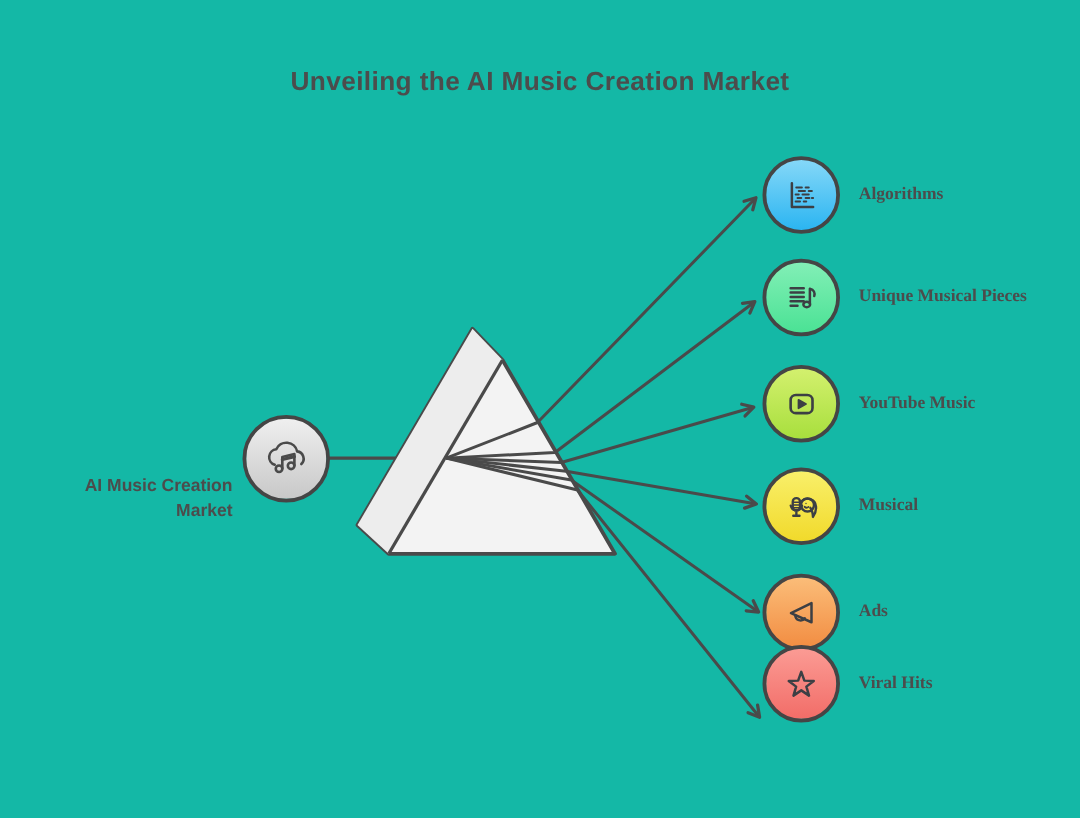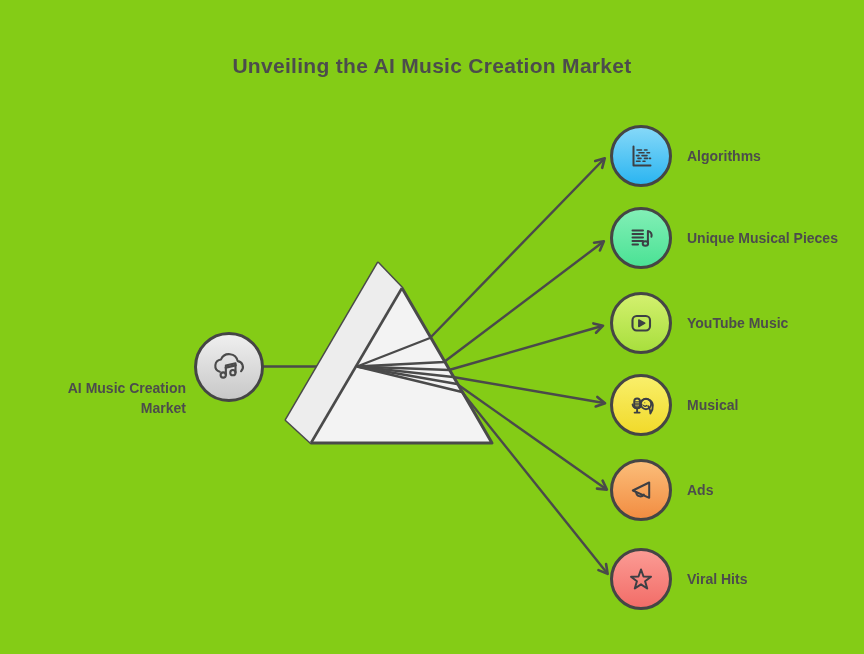--- a/index.html
+++ b/index.html
@@ -61,40 +61,41 @@
     background: linear-gradient(180deg, #efefef, #c8c8c8);
   }
 
   
   .out-row {
     position: absolute;
     left: 610px;
     height: 62px;
     display: flex;
     align-items: center;
+    font-family: Liberation Serif, serif;
   }
   .out-circle {
     width: 62px;
     height: 62px;
     flex: 0 0 62px;
   }
   .out-label {
     margin-left: 15px;
     font-size: 14px;
     font-weight: bold;
     white-space: nowrap;
     color: #4c4c4c;
   }
 
   svg { display: block; }
 </style>
 </head>
 <body>
 
-<div id="canvas" style="background: #84cc16; padding-left: 32px;">
+<div id="canvas" style="background: #14b8a6; padding-left: 32px;">
 
   <div class="page-title">Unveiling the AI Music Creation Market</div>
 
   <svg id="diagram-svg" width="864" height="654" viewBox="0 0 864 654">
     <defs>
       <marker id="arrowhead" viewBox="0 0 12 12" refX="9" refY="6" markerWidth="13" markerHeight="13" orient="auto" markerUnits="userSpaceOnUse">
         <path d="M2,1.5 L10,6 L2,10.5" fill="none" stroke="#4a4a4a" stroke-width="2.4" stroke-linecap="round" stroke-linejoin="round"></path>
       </marker>
     </defs>
 
@@ -189,21 +190,21 @@
       <svg width="34" height="34" viewBox="0 0 34 34">
         <g fill="none" stroke="#3c3f44" stroke-width="2" stroke-linecap="round" stroke-linejoin="round">
           <path d="M8.8,17.5 L25.2,9.5 V24.8 Z"></path>
           <path d="M12.2,19.2 a4.2,4.2 0 0 0 7.6,2.4"></path>
         </g>
       </svg>
     </div>
     <div class="out-label">Ads</div>
   </div>
 
-  <div class="out-row" style="top:548px">
+  <div class="out-row" style="top:516px">
     <div class="circle out-circle" style="background: linear-gradient(rgb(251, 155, 148), rgb(242, 109, 104));">
       <svg width="34" height="34" viewBox="0 0 34 34">
         <path d="M17,7.5 L19.5,14.5 L27,14.8 L21.1,19.3 L23.2,26.5 L17,22.3 L10.8,26.5 L12.9,19.3 L7,14.8 L14.5,14.5 Z" fill="none" stroke="#3c3f44" stroke-width="2" stroke-linejoin="round"></path>
       </svg>
     </div>
     <div class="out-label">Viral Hits</div>
   </div>
 
 </div>
 

